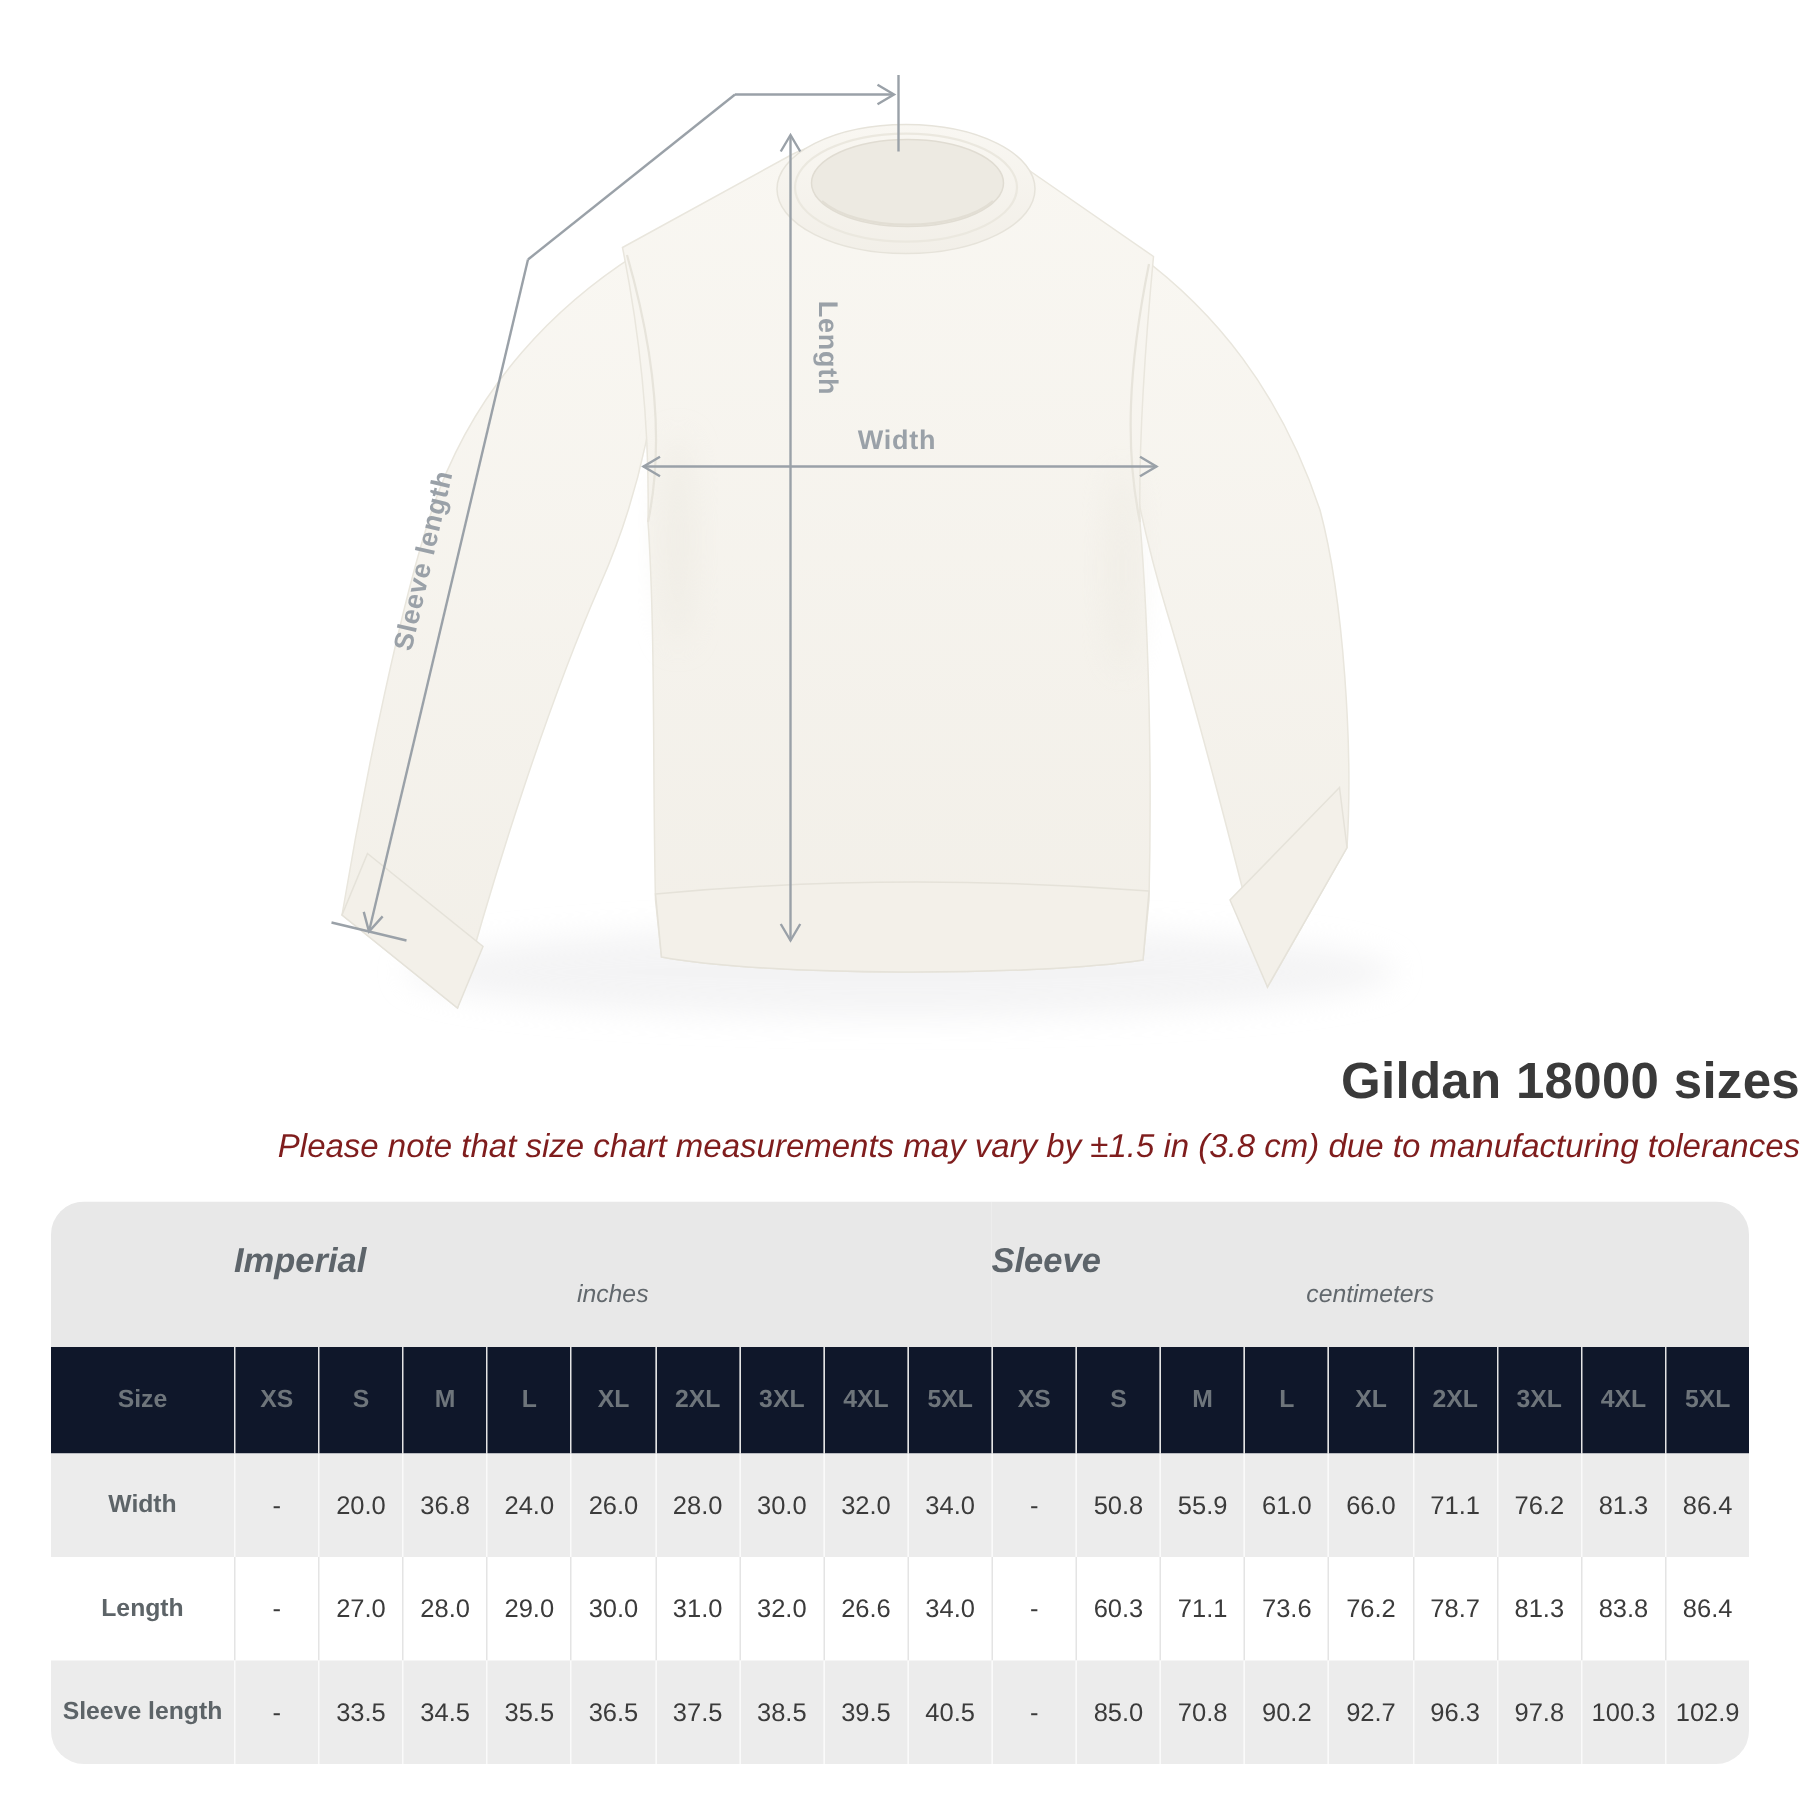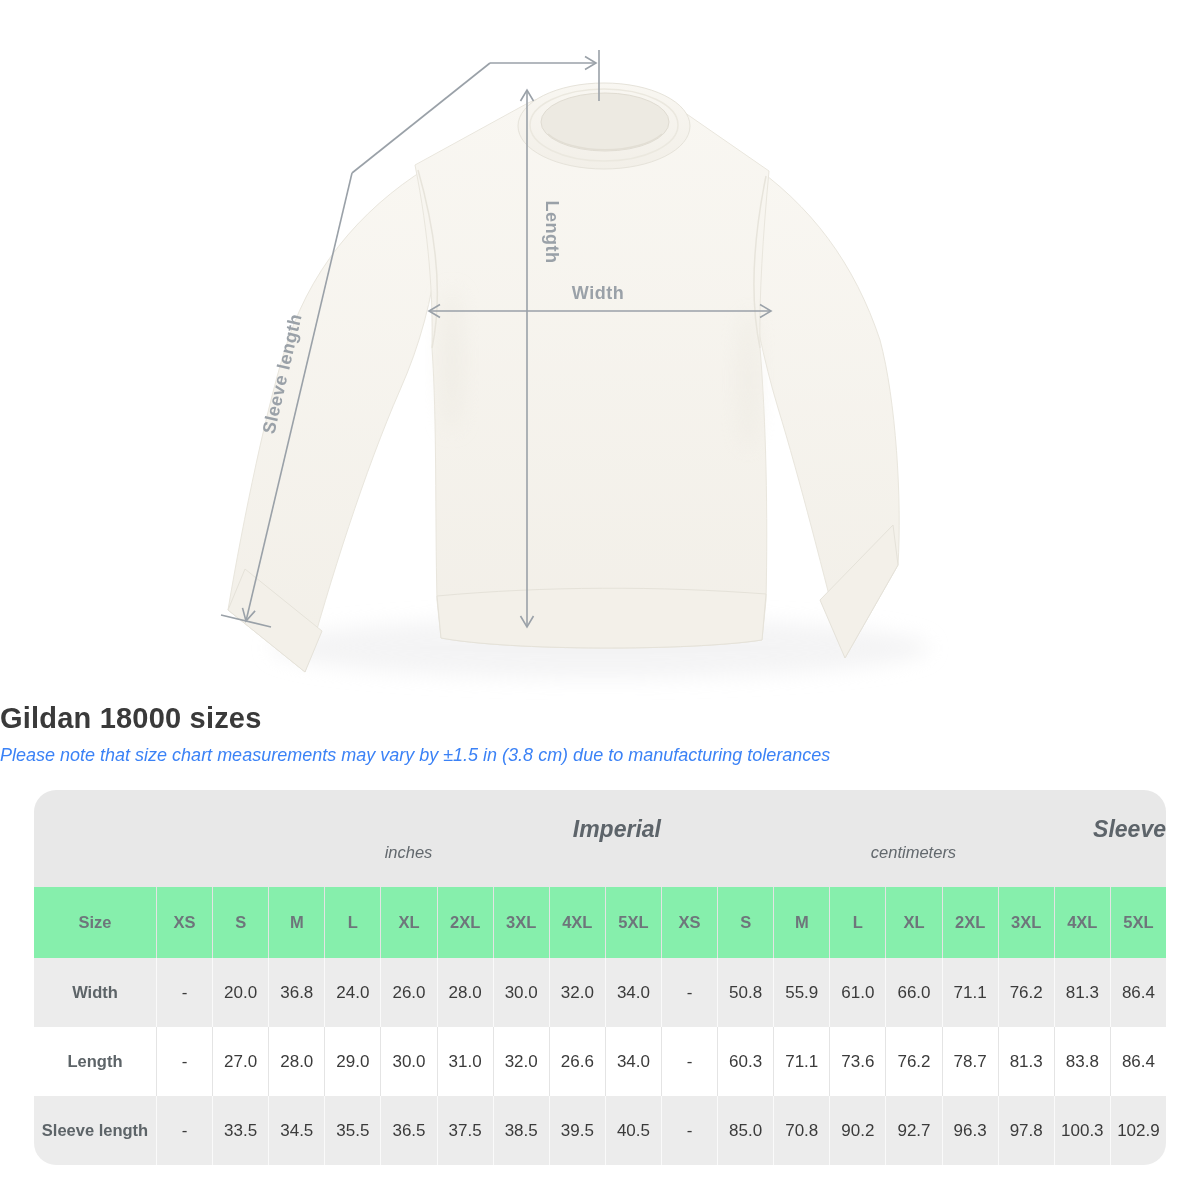--- a/index.html
+++ b/index.html
@@ -13,47 +13,47 @@
   
   .diagram{position:relative;width:1200px;height:700px;}
   .diagram svg{display:block;}
   .measure-label{
     font-family:"Liberation Sans", sans-serif;
     font-size:18px;font-weight:700;fill:#9aa1a8;letter-spacing:.5px;
   }
 
   
   .title{
-    text-align:left;font-size:29px;font-weight:700;color:#3a3a3a;
+    text-align:right;font-size:34px;font-weight:700;color:#3a3a3a;
     margin:2px 0 10px;letter-spacing:.2px;
   }
   .subtitle{
-    text-align:left;font-style:italic;font-size:18px;color:#3b82f6;
+    text-align:right;font-style:italic;font-size:22px;color:#7f1d1d;
     margin:0 0 24px;
   }
 
   
   .size-table{
     width:1132px;margin:0 auto;border-radius:22px;overflow:hidden;
   }
   .size-table table{
     width:100%;border-collapse:separate;border-spacing:0;table-layout:fixed;
   }
   col.c-label{width:122px;}
   tr.band-row td{
     background:#e8e8e8;height:97px;vertical-align:middle;padding:0;
   }
   .unit-label{
-    font-size:23px;font-weight:700;font-style:italic;color:#5d646a;text-align:right;
+    font-size:23px;font-weight:700;font-style:italic;color:#5d646a;text-align:left;
   }
   .unit-sub{
     font-size:16.5px;font-style:italic;color:#62686d;text-align:center;margin-top:0;
   }
   tr.size-row td{
-    height:71px;background:#86efac;font-weight:700;font-size:16.5px;color:#6e757b;
+    height:71px;background:#0f172a;font-weight:700;font-size:16.5px;color:#6e757b;
     text-align:center;padding:0;
   }
   tbody tr.data td{height:69px;text-align:center;padding:0;background:#ffffff;}
   tr.data td.val{font-size:17px;color:#3b3b3b;}
   tr.data td.row-label{font-weight:700;font-size:16.5px;color:#5d6468;}
   tr.data.shade td{background:#ececec;}
   tr.size-row td + td, tr.data td + td{border-left:1px solid #e4e4e4;}
   tr.data.shade td + td{border-left-color:#fafafa;}
 </style>
 </head>

